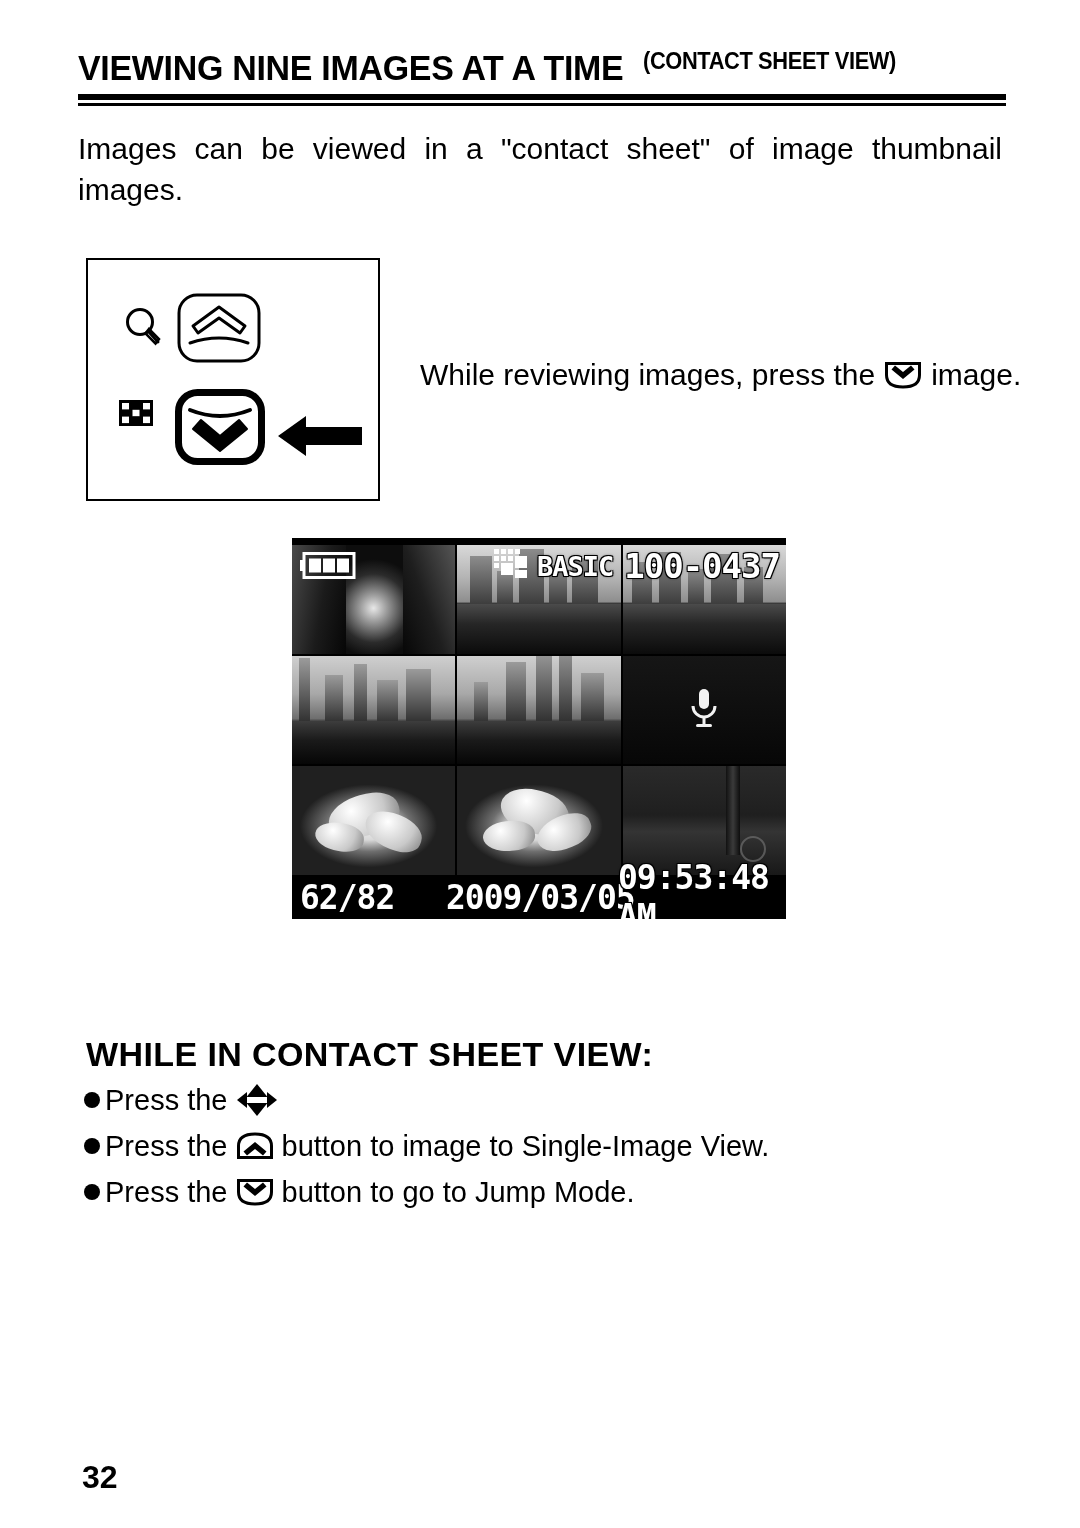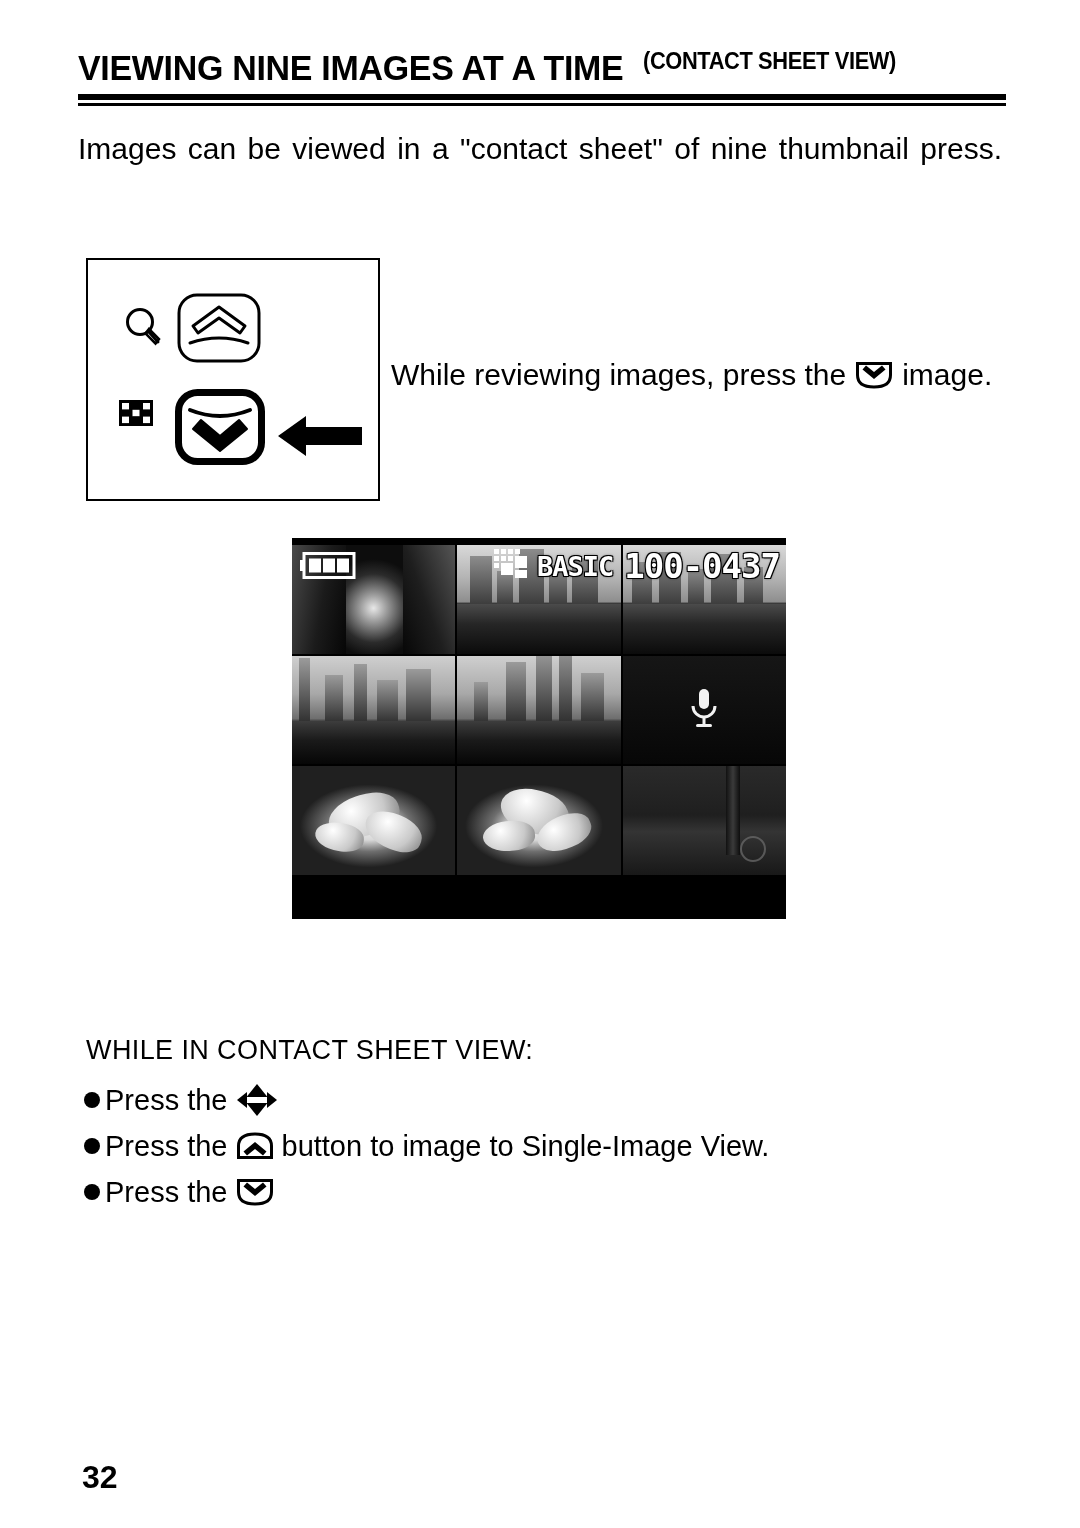--- a/index.html
+++ b/index.html
@@ -109,21 +109,21 @@
   }
   .diag-arrow {
     position: absolute;
     left: 190px;
     top: 153px;
   }
 
   
   #diagram-caption {
     position: absolute;
-    left: 391px;
+    left: 420px;
     top: 355px;
     width: 610px;
     font-size: 30px;
     line-height: 40px;
     display: flex;
     align-items: center;
     white-space: nowrap;
   }
   #diagram-caption .inline-icon { margin: 0 9px; }
 
@@ -293,22 +293,22 @@
   }
   #lcd-count  { position: absolute; left: 8px;   font-size: 33px; }
   #lcd-date   { position: absolute; left: 154px; font-size: 33px; }
   #lcd-time   { position: absolute; left: 326px; font-size: 33px; }
 
   
   #section-heading {
     position: absolute;
     left: 86px;
     top: 1035px;
-    font-size: 27px;
-    font-weight: normal;
+    font-size: 34px;
+    font-weight: bold;
     letter-spacing: 0.4px;
   }
   #instruction-list {
     position: absolute;
     left: 84px;
     top: 1077px;
     width: 900px;
   }
   .instr-item {
     display: flex;
@@ -351,21 +351,21 @@
     <span id="page-title">VIEWING NINE IMAGES AT A TIME</span>
     <span id="page-subtitle">(CONTACT SHEET VIEW)</span>
   </div>
   <div id="title-rule">
     <div class="rule-thick"></div>
     <div class="rule-gap"></div>
     <div class="rule-thin"></div>
   </div>
 </div>
 
-<div id="intro-paragraph">Images can be viewed in a "contact sheet" of nine thumbnail press.</div>
+<div id="intro-paragraph">Images can be viewed in a "contact sheet" of image thumbnail images.</div>
 
 <div id="button-diagram">
 
   <span class="diag-magnifier">
     <svg width="42" height="44" viewBox="0 0 42 44">
       <circle cx="18" cy="17" r="12.5" fill="none" stroke="#000" stroke-width="3"></circle>
       <path d="M26.5 26.5 L36 37" stroke="#000" stroke-width="3" fill="none" stroke-linecap="round"></path>
       <path d="M27 24 L37 34 L33.5 38.5 L23.5 28.5 Z" fill="none" stroke="#000" stroke-width="2.5"></path>
     </svg>
   </span>
@@ -531,20 +531,25 @@
         <rect x="21" y="7" width="12" height="12" fill="#fff"></rect>
         <rect x="0" y="14" width="5" height="5" fill="#fff"></rect>
         <rect x="7" y="14" width="12" height="12" fill="#fff"></rect>
         <rect x="21" y="21" width="12" height="8" fill="#fff"></rect>
       </svg>
     </span>
     <span id="lcd-basic" class="lcd-text">BASIC</span>
     <span id="lcd-filenumber" class="lcd-text">100-0437</span>
   </div>
 
+  <div id="lcd-bottom-bar">
+    <span id="lcd-count" class="lcd-text">62/82</span>
+    <span id="lcd-date" class="lcd-text">2009/03/05</span>
+    <span id="lcd-time" class="lcd-text">09:53:48 AM</span>
+  </div>
 </div>
 
 <div id="section-heading">WHILE IN CONTACT SHEET VIEW:</div>
 
 <div id="instruction-list">
 
   <div class="instr-item">
     <span class="instr-bullet"></span>
     <span>Press the</span>
     <span class="inline-icon">
@@ -571,16 +576,17 @@
 
   <div class="instr-item">
     <span class="instr-bullet"></span>
     <span>Press the</span>
     <span class="inline-icon">
       <svg width="38" height="30" viewBox="0 0 38 30">
         <path d="M2.5 3.5 H35.5 V15 Q35.5 27 19 27 Q2.5 27 2.5 15 Z" fill="#fff" stroke="#000" stroke-width="3"></path>
         <path d="M7.5 9.5 L19 19 L30.5 9.5 L27 5.5 L19 12 L11 5.5 Z" fill="#000"></path>
       </svg>
     </span>
+    <span>button to go to Jump Mode.</span>
   </div>
 </div>
 
 <div id="page-number">32</div>
 
 </body></html>

